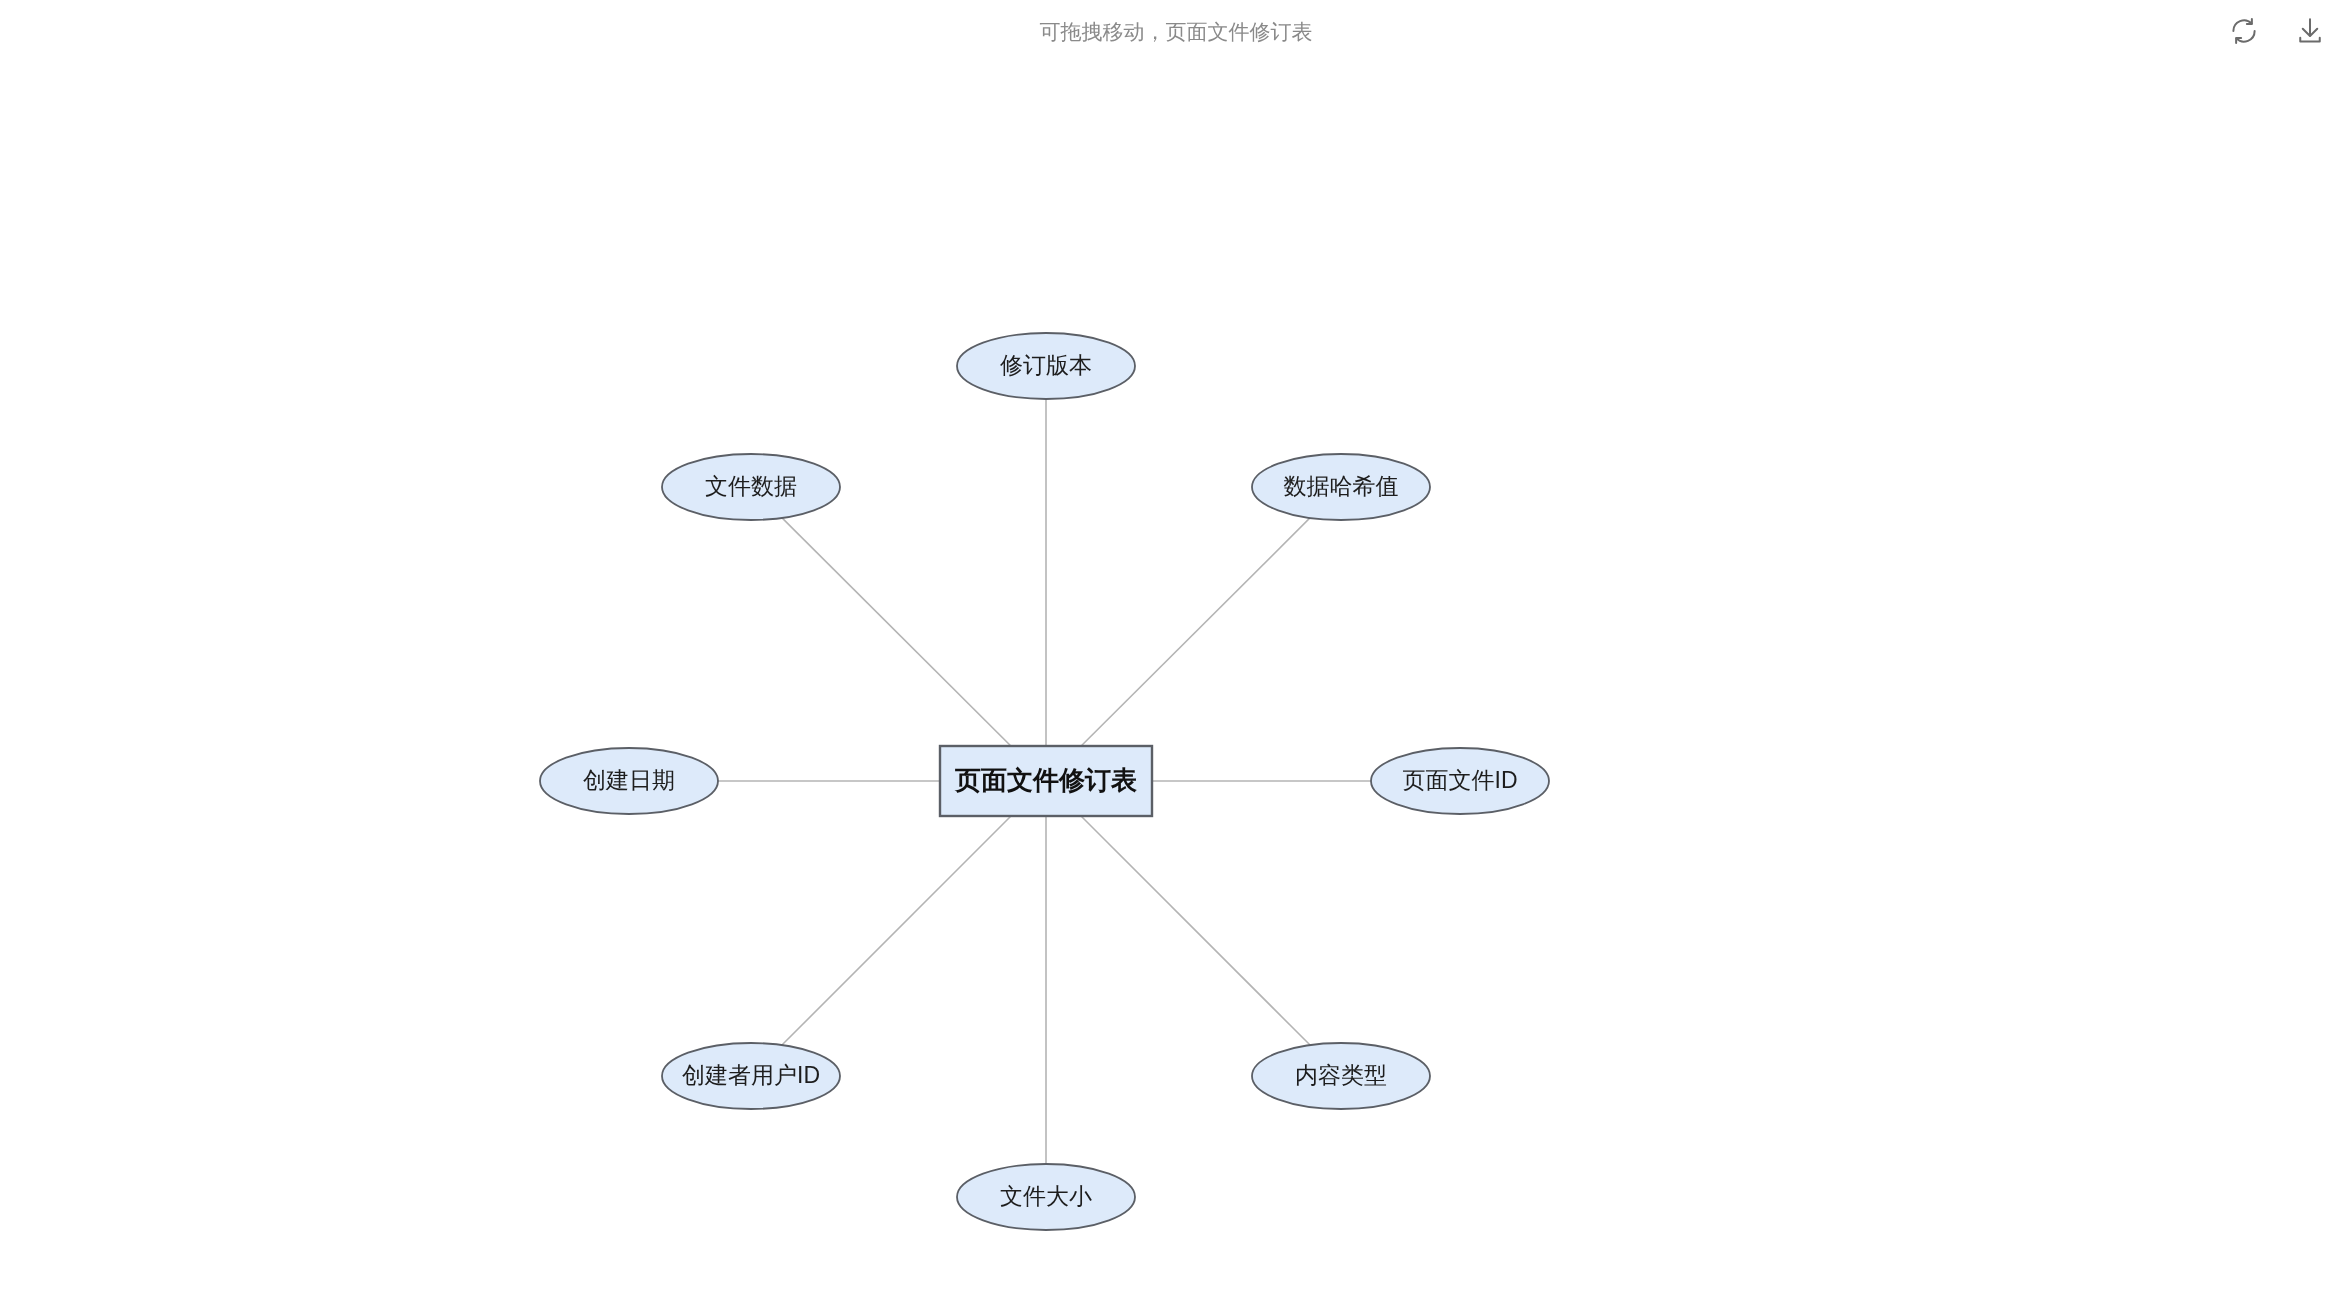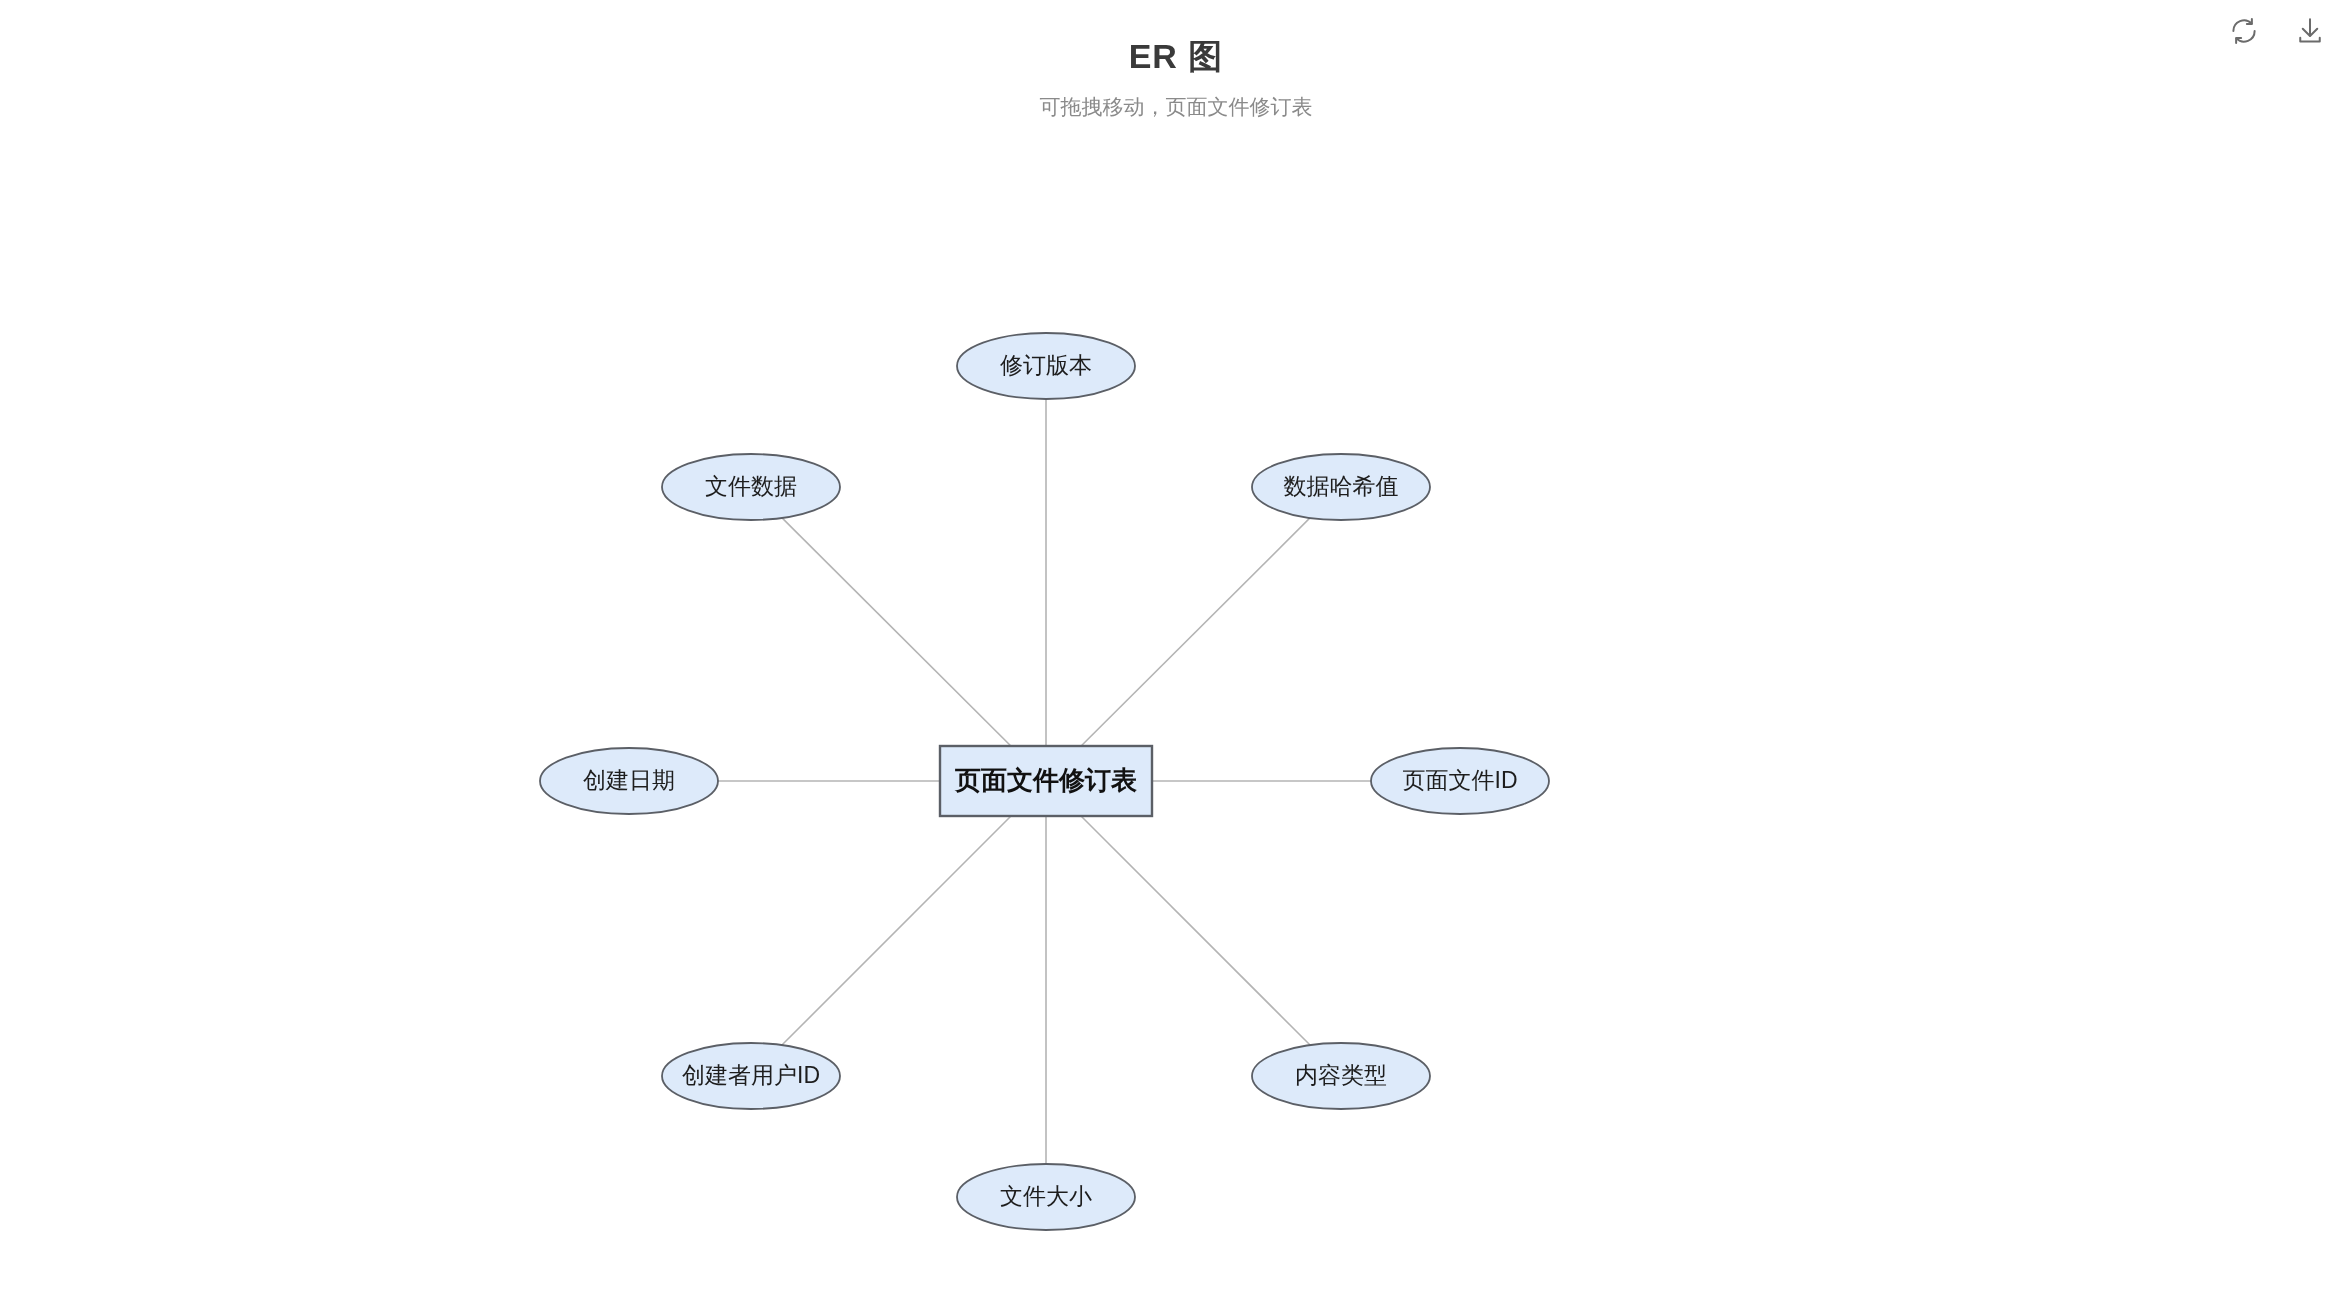--- a/index.html
+++ b/index.html
@@ -133,21 +133,20 @@
       <svg width="30" height="30" viewBox="0 0 24 24" fill="none" stroke="#6b6b6b" stroke-width="1.6" stroke-linecap="round" stroke-linejoin="round">
         <line x1="12" y1="2.5" x2="12" y2="15.5"></line>
         <polyline points="6.2 10.2 12 16 17.8 10.2"></polyline>
         <polyline points="4.2 17.4 4.2 20.4 19.8 20.4 19.8 17.4"></polyline>
       </svg>
     </span>
   </button>
 </div>
 
 <div id="header">
-  <h1 id="page-title">ER 图</h1>
   <p id="page-subtitle">可拖拽移动，页面文件修订表</p>
 </div>
 
 <div id="diagram-canvas">
   <svg id="diagram-svg" width="2352" height="1300">
     <g id="edges-layer">
         <line x1="1046" y1="746" x2="1046" y2="399" class="edge-line"></line>
         <line x1="1010.8809523809524" y1="746" x2="782.0339791987507" y2="517.9287792692634" class="edge-line"></line>
         <line x1="1081.1190476190477" y1="746" x2="1309.9660208012494" y2="517.9287792692634" class="edge-line"></line>
         <line x1="940" y1="781" x2="718" y2="781" class="edge-line"></line>

